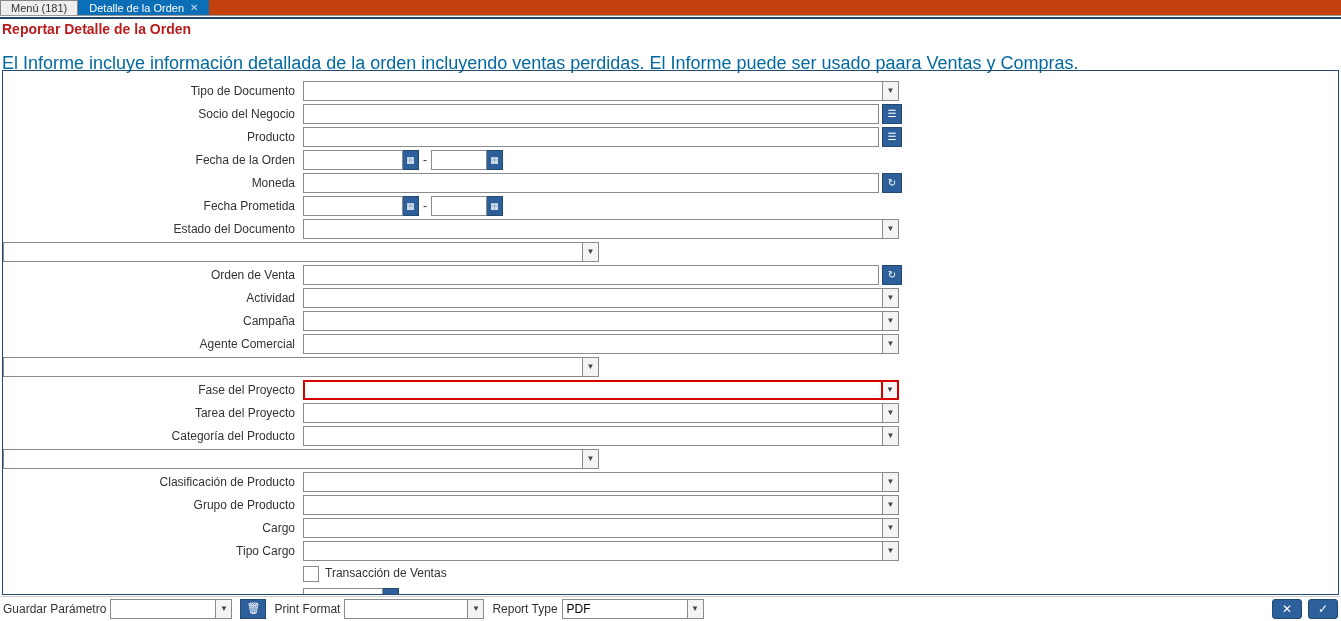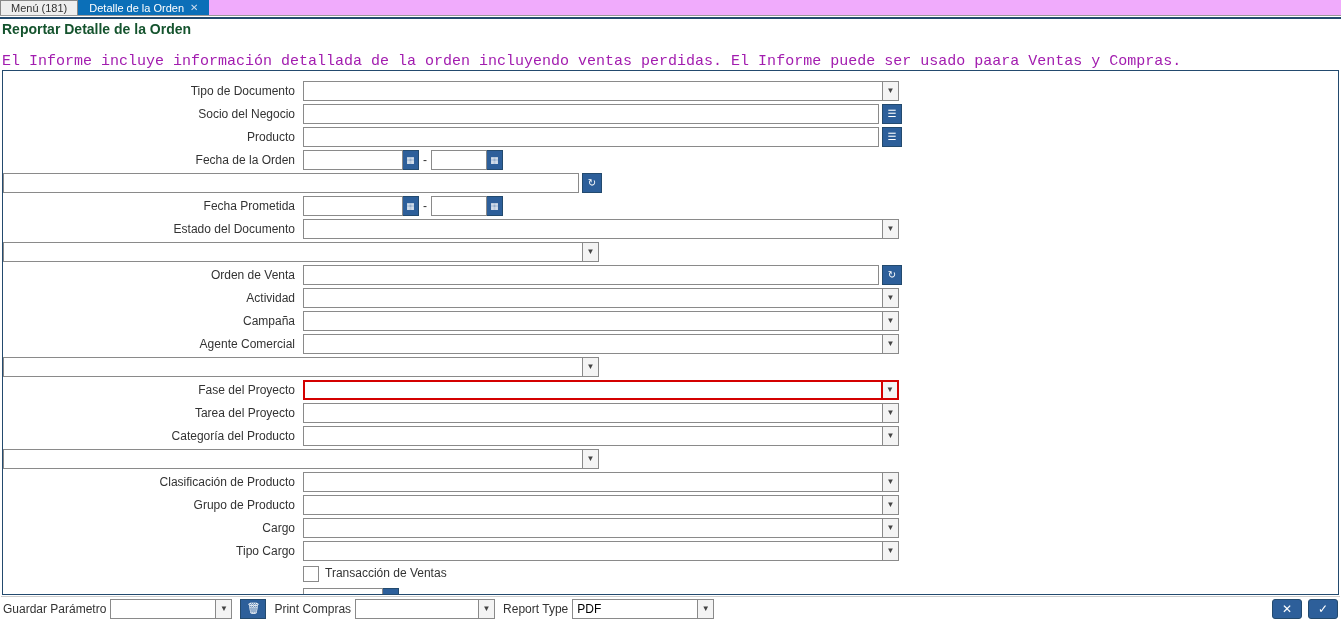--- a/index.html
+++ b/index.html
@@ -8,21 +8,21 @@
     font-size: 12px;
     color: #333;
     background: #fff;
     width: 1341px;
     height: 621px;
     overflow: hidden;
     position: relative;
   }
   .tab-strip {
     height: 16px;
-    background: #f0abfc;
+    background: #c2410c;
     border-bottom: 1px solid #999;
     display: flex;
     align-items: stretch;
   }
   .tab {
     padding: 0 10px;
     font-size: 11px;
     line-height: 14px;
     border: 1px solid #888;
     border-bottom: none;
@@ -46,27 +46,26 @@
   }
   .top-line {
     height: 3px;
     background: #fff;
     border-bottom: 2px solid #234a6e;
   }
   .page-title {
     font-size: 14px;
     font-weight: bold;
     padding: 2px 2px;
-    color: #14532d;
+    color: #b91c1c;
   }
   .page-sub {
-    font-size: 15px;
+    font-size: 18px;
     padding: 14px 2px 10px;
-    color: #a21caf;
-    font-family: Liberation Mono, monospace;
+    color: #0369a1;
   }
   .form-wrap {
     position: absolute;
     top: 70px;
     left: 2px;
     right: 2px;
     bottom: 26px;
     border: 1px solid #234a6e;
     overflow: hidden;
   }
@@ -263,20 +262,21 @@
       <div class="control-zone">
         <input class="date-in" value="" style="">
         <div class="date-btn">▦</div>
         <span class="date-sep">-</span>
         <input class="date-in" style="width: 56px;" value="">
         <div class="date-btn">▦</div>
       </div>
     </div>
 
     <div class="form-row">
+      <label>Moneda</label>
       <div class="control-zone with-btn">
         <input class="text-in" style="width: 576px;" value="">
         <div class="icon-btn">↻</div>
       </div>
     </div>
 
     <div class="form-row">
       <label>Fecha Prometida</label>
       <div class="control-zone">
         <input class="date-in" value="" style="">
@@ -454,21 +454,21 @@
 </div>
 
 <div class="footer">
   <label>Guardar Parámetro</label>
   <div class="combo-wrap">
     <input class="combo" style="width: 106px;" value="">
     <div class="arrow">▼</div>
   </div>
   <div class="trash-btn">🗑</div>
 
-  <label>Print Compras</label>
+  <label>Print Format</label>
   <div class="combo-wrap">
     <input class="combo" style="width: 124px;" value="">
     <div class="arrow">▼</div>
   </div>
 
   <label>Report Type</label>
   <div class="combo-wrap">
     <input class="combo" style="width: 126px;" value="PDF">
     <div class="arrow">▼</div>
   </div>

